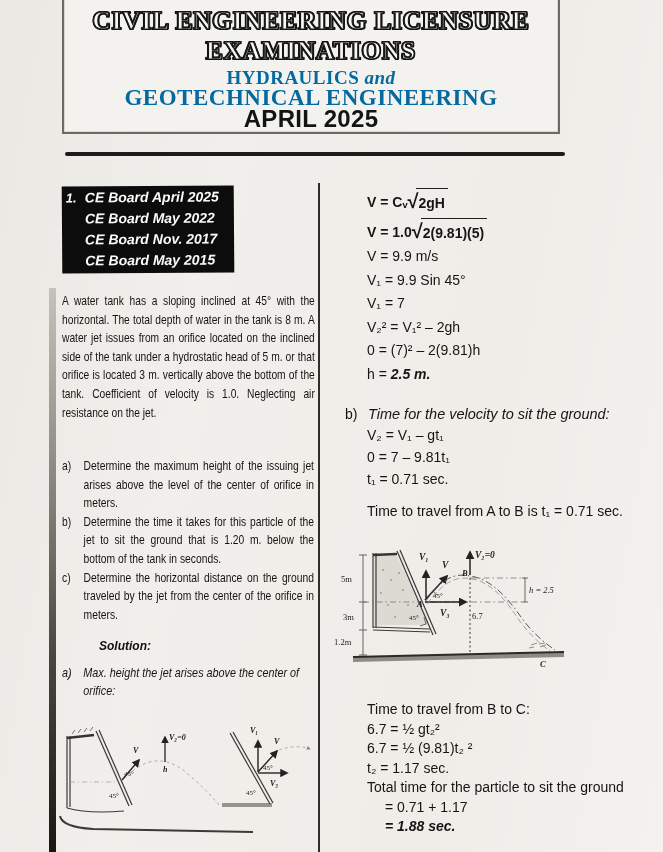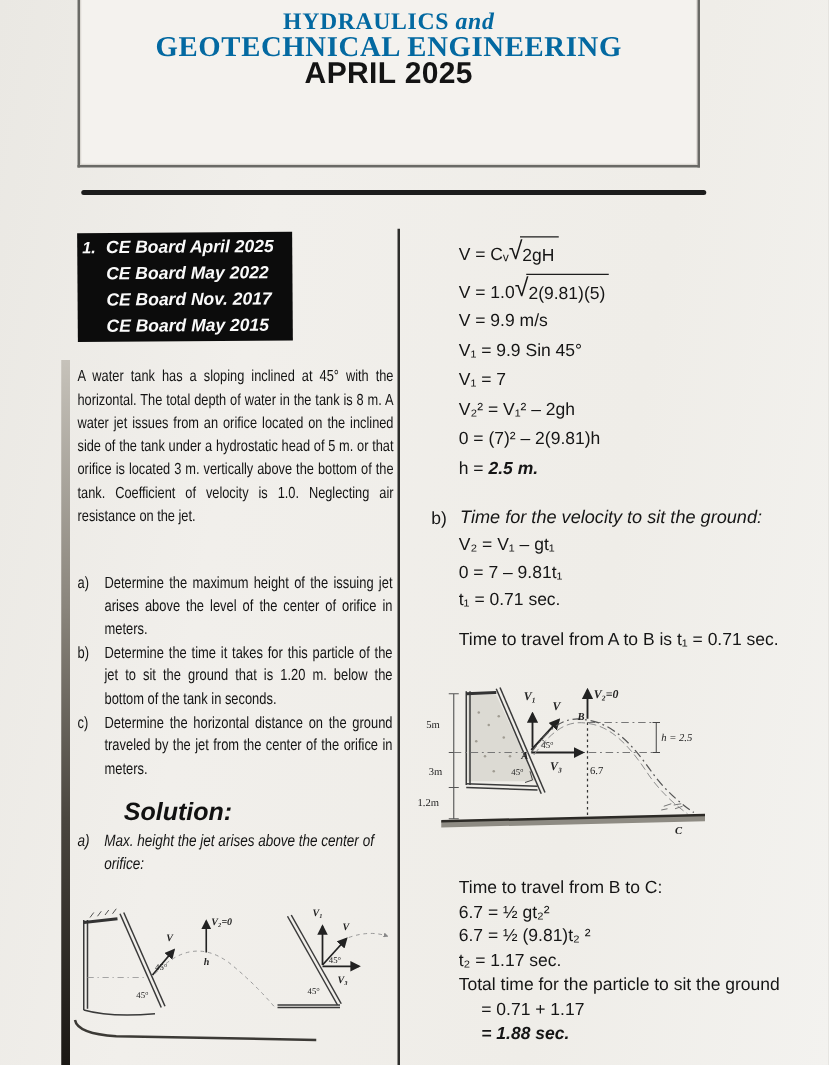--- a/index.html
+++ b/index.html
@@ -42,31 +42,31 @@
     position:absolute;left:62px;top:292px;width:316px;font-size:12.8px;line-height:18.6px;
     text-align:justify;transform:scaleX(.8);transform-origin:0 0;color:#141414;
   }
   .questions{
     position:absolute;left:62px;top:457px;width:315px;font-size:12.9px;line-height:18.6px;
     transform:scaleX(.8);transform-origin:0 0;color:#141414;
   }
   .q-item{display:flex;}
   .q-marker{width:27px;flex:none;}
   .q-text{flex:1;text-align:justify;}
-  .solution-heading{position:absolute;left:99px;top:639px;font-size:20px;font-weight:bold;font-style:italic;color:#111;}
+  .solution-heading{position:absolute;left:99px;top:639px;font-size:12px;font-weight:bold;font-style:italic;color:#111;}
   .part-a-caption{
     position:absolute;left:62px;top:664px;width:310px;font-size:13.2px;line-height:18px;
     font-style:italic;display:flex;transform:scaleX(.82);transform-origin:0 0;color:#141414;
   }
   .part-a-caption .q-marker{width:26px;}
   
   .eq{font-size:14px;color:#151515;white-space:nowrap;}
   .eq-a{position:absolute;left:367px;top:188px;}
   .eq-line{margin-bottom:7.5px;}
-  .sqrt-line{display:flex;align-items:center;margin-bottom:6px;}
+  .sqrt-line{display:flex;align-items:flex-start;margin-bottom:6px;font-weight:bold;}
   .sqrt-line .pre{padding-top:6px;}
   .sqrt-sign{font-size:20px;line-height:22px;padding-top:2px;margin-right:-2px;}
   .rad{border-top:1.5px solid #1d1d1d;padding:6px 3px 0 2px;}
   .result{font-weight:bold;font-style:italic;}
   .part-b{position:absolute;left:345px;top:406px;font-size:14px;color:#151515;}
   .pb-head{display:flex;margin-bottom:5px;}
   .pb-marker{width:23px;flex:none;}
   .pb-caption{font-style:italic;font-size:14.5px;white-space:nowrap;}
   .part-b .eq-line{margin-left:22px;margin-bottom:6px;}
   .ab-note{position:absolute;left:367px;top:503px;font-size:14px;color:#151515;white-space:nowrap;}
@@ -82,20 +82,22 @@
   .dim-label{font-size:8.5px;}
   .ang-label{font-size:7px;}
   .pt-label{font-style:italic;font-weight:bold;font-size:8.5px;}
 </style>
 </head>
 <body>
 
 <div class="page">
 
   <div class="exam-header">
+    <div class="title-outline">CIVIL ENGINEERING LICENSURE</div>
+    <div class="title-outline">EXAMINATIONS</div>
     <div class="subject"><span>HYDRAULICS</span> <span class="conj">and</span></div>
     <div class="subject s2">GEOTECHNICAL ENGINEERING</div>
     <div class="exam-date">APRIL 2025</div>
   </div>
 
   <div class="rule"></div>
   <div class="col-divider"></div>
   <div class="scan-band"></div>
 
   <div class="board-box">

